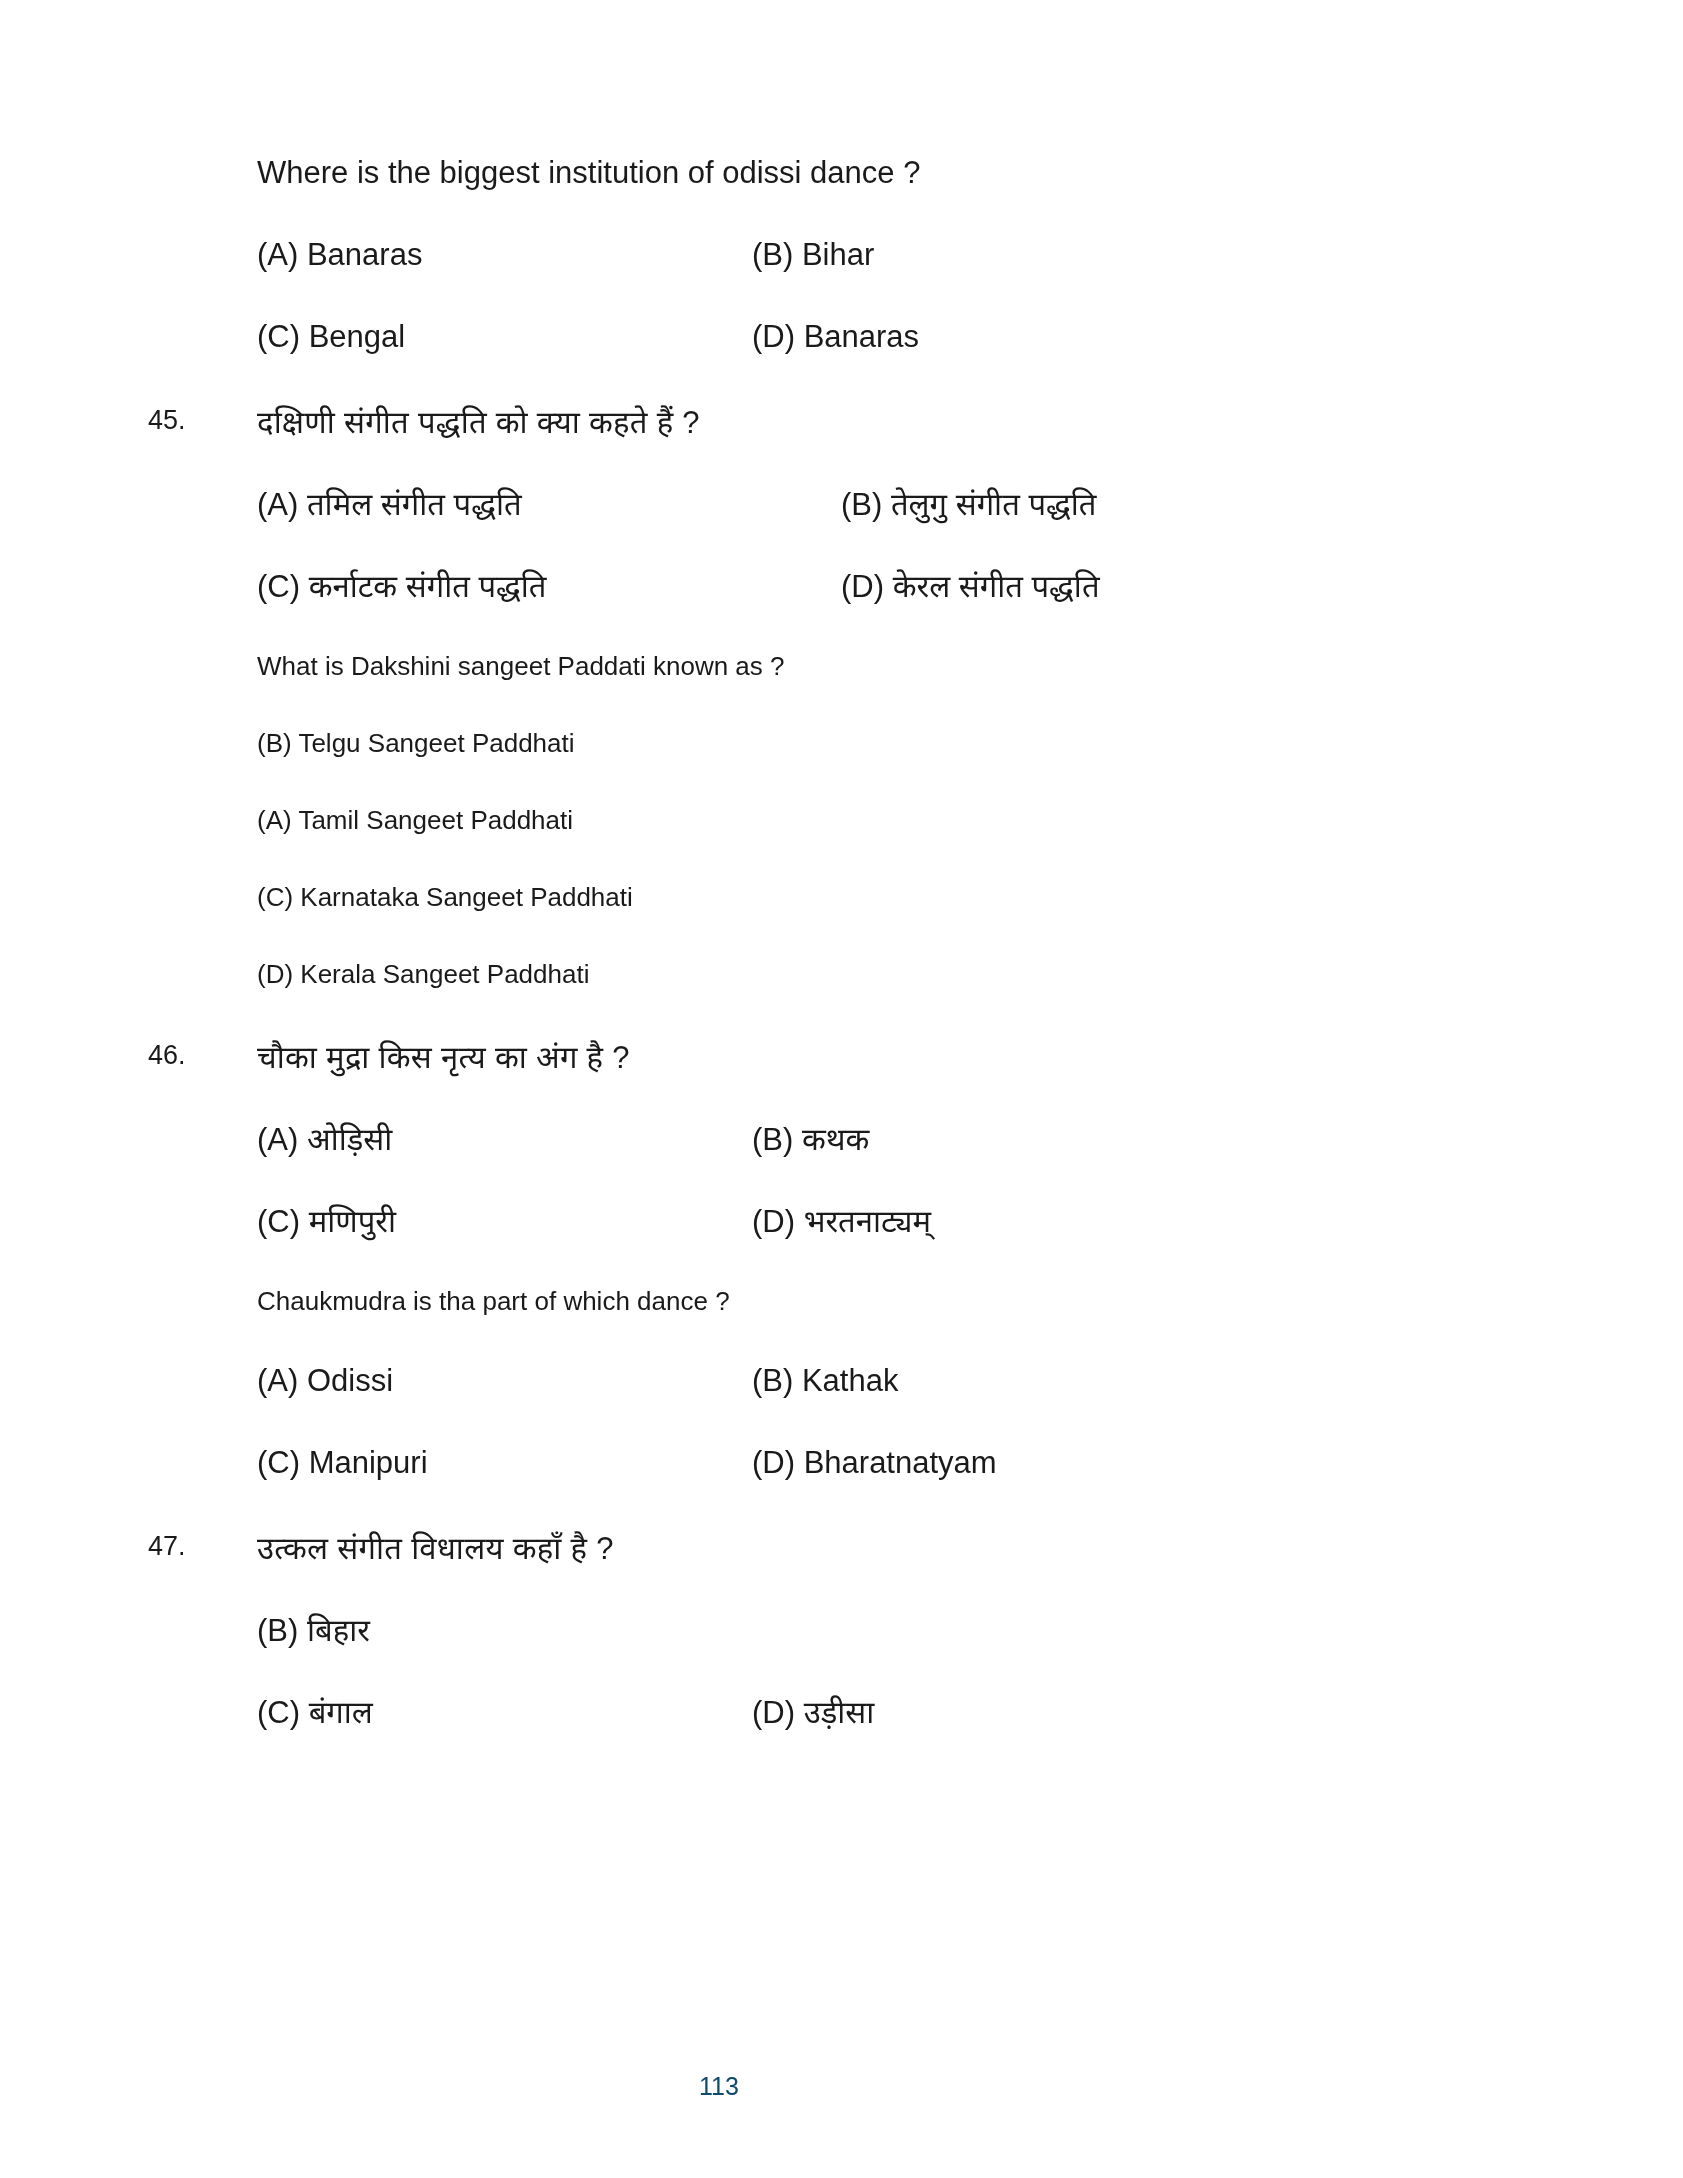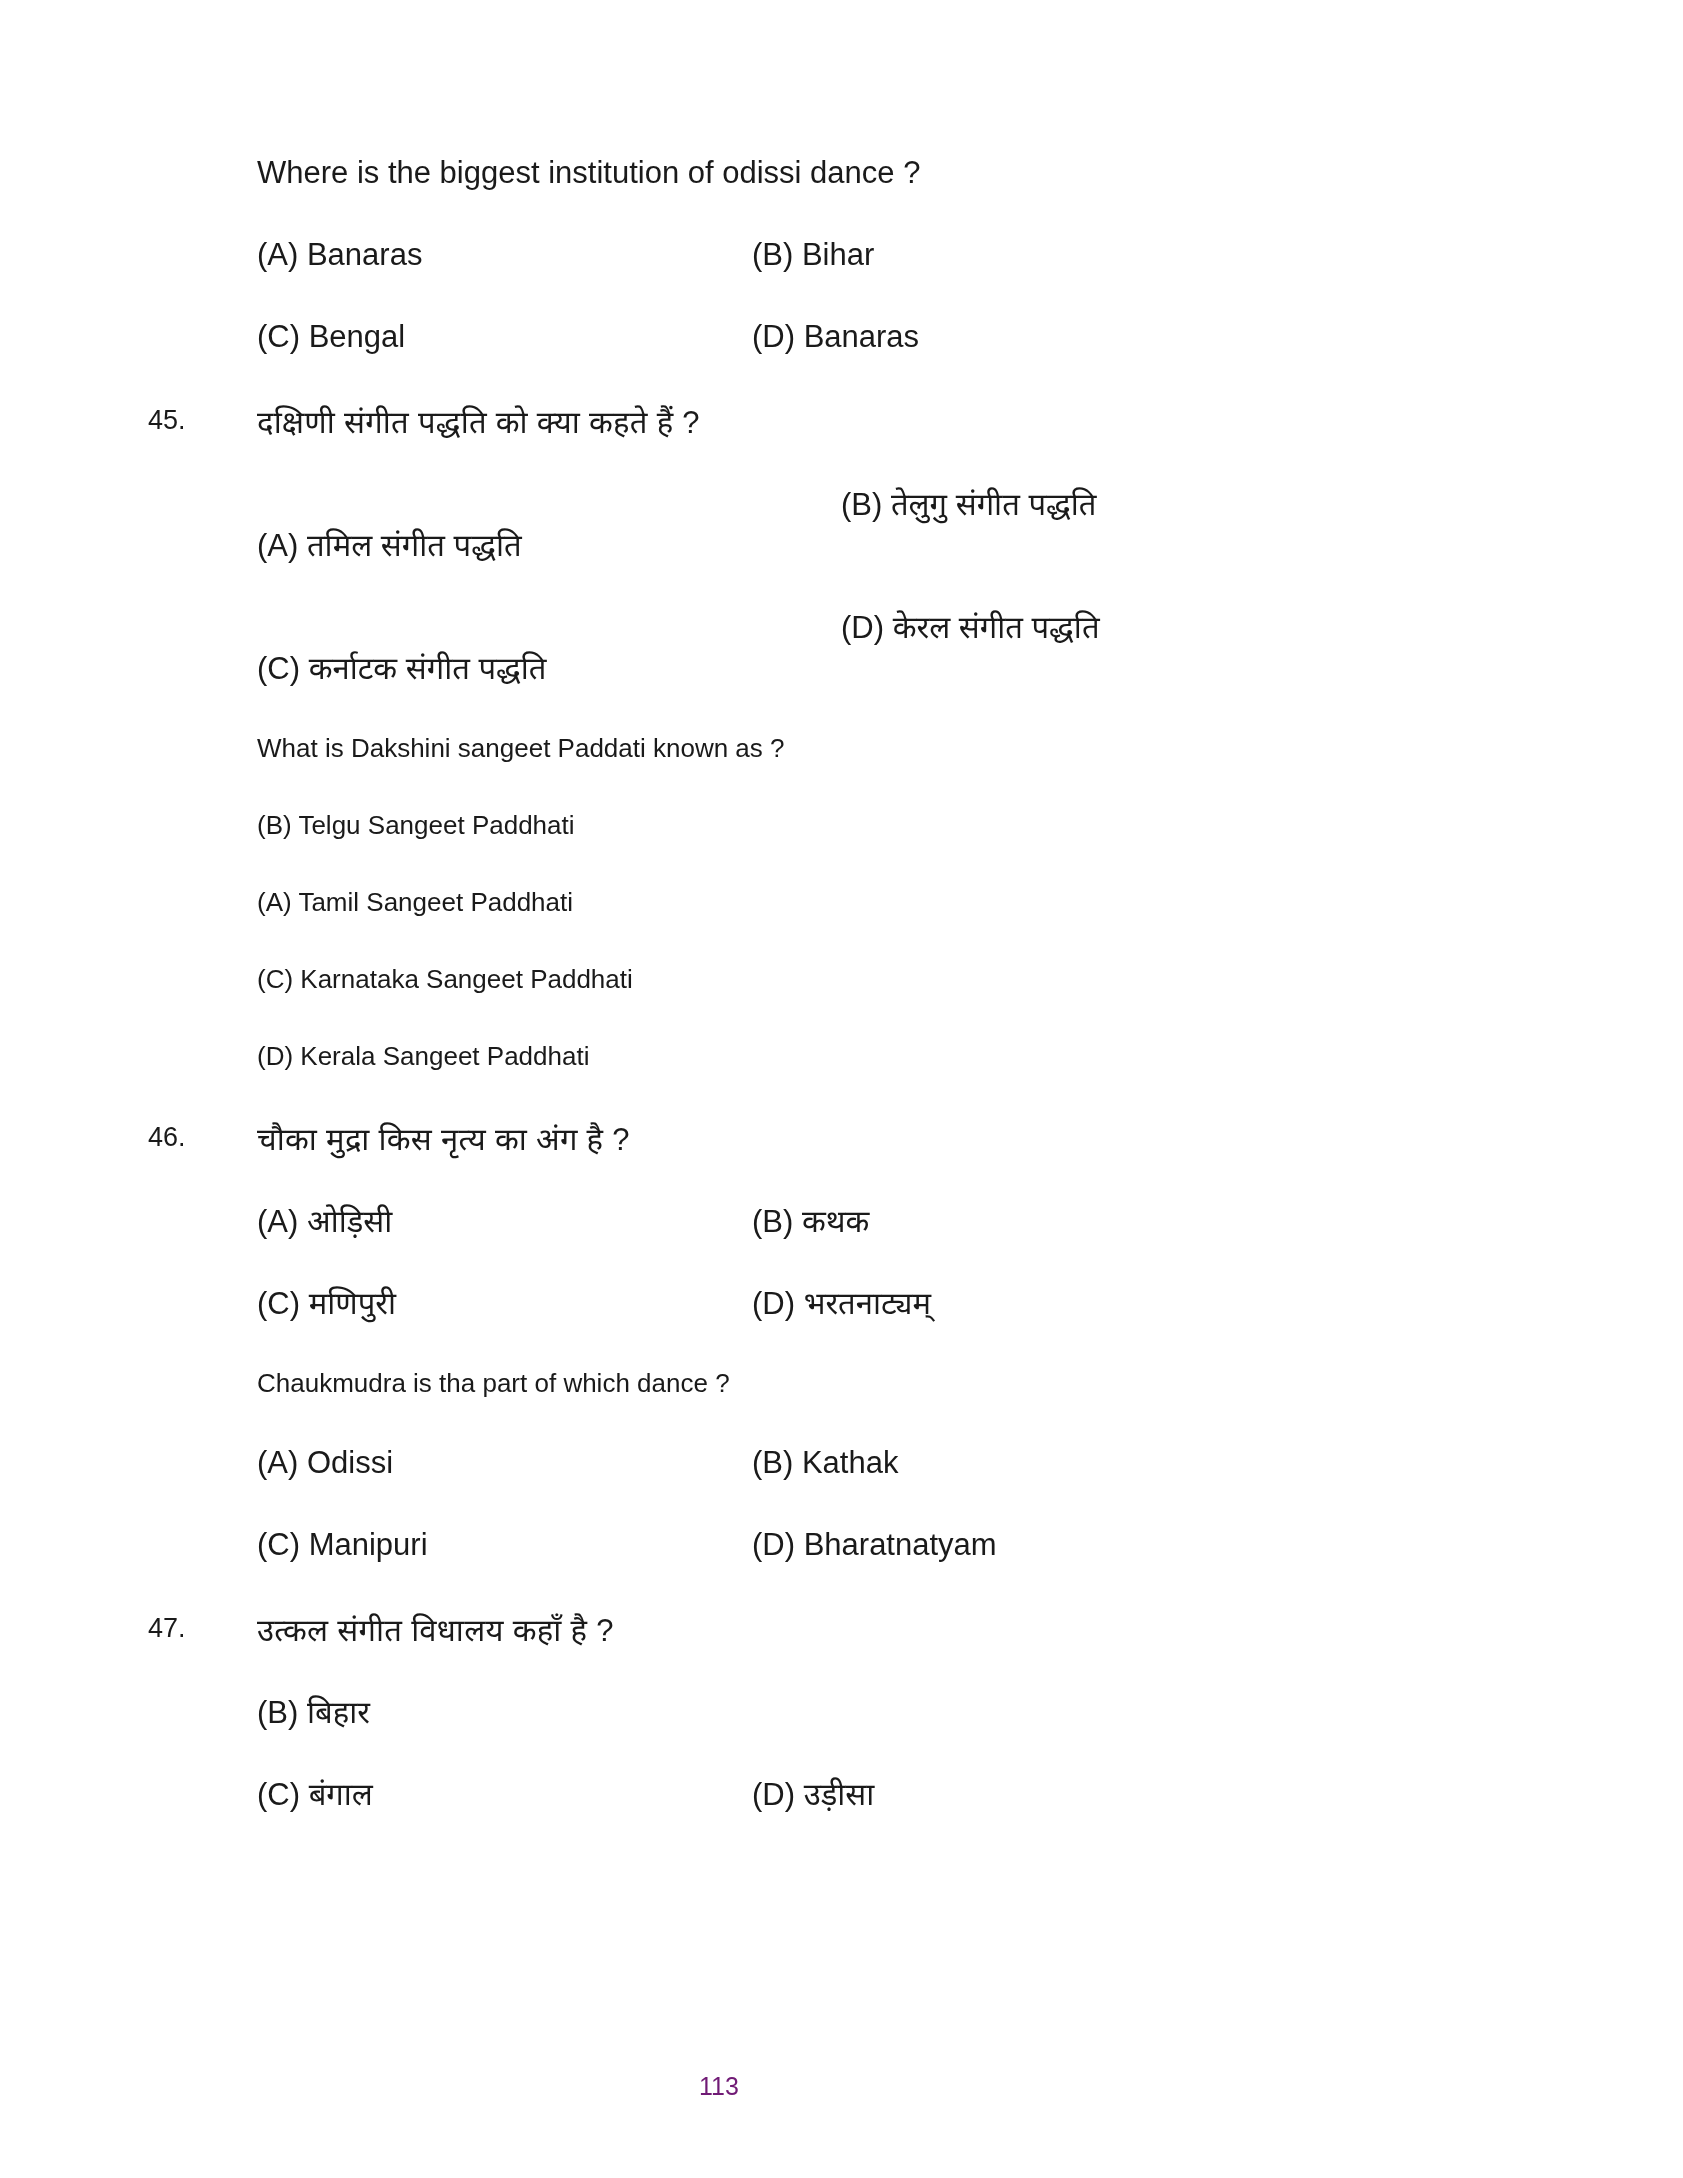--- a/index.html
+++ b/index.html
@@ -49,40 +49,40 @@
   
   .row {
     display: flex;
     margin-top: 51px;
   }
   .row .col {
     font-size: 31px;
     line-height: 1.0;
   }
   .col-a { width: 495px; }
-  .col-a-wide { width: 584px; margin-top: 41px; }
+  .col-a-wide { width: 584px; }
   .single {
     font-size: 26px;
     line-height: 1.0;
     margin-top: 51px;
   }
   .gap-q { margin-top: 55px; }
 
   .devanagari {
     font-family: "Liberation Sans", "DejaVu Sans", sans-serif;
   }
 
   .page-number {
     position: absolute;
     bottom: 77px;
     left: 0;
     width: 1438px;
     text-align: center;
     font-size: 25px;
-    color: #701a75;
+    color: #0c4a6e;
   }
 </style>
 </head>
 <body>
 
 <div class="page">
 
   <div class="qblock">
     <div class="qtext">Where is the biggest institution of odissi dance ?</div>
     <div class="row">

